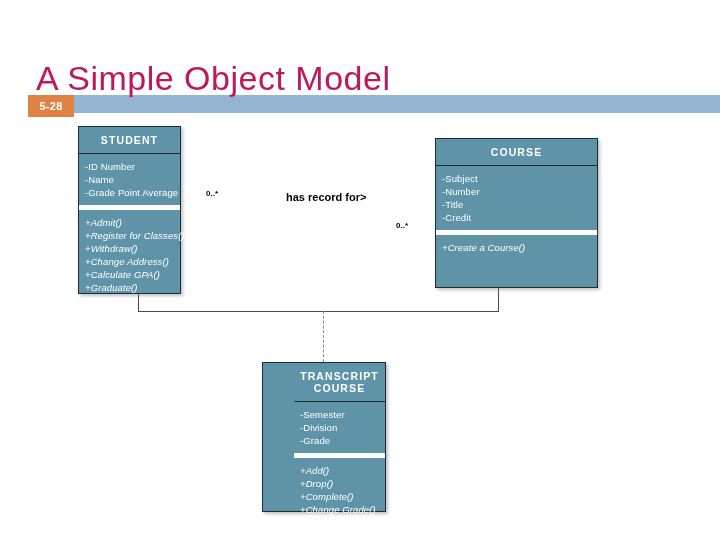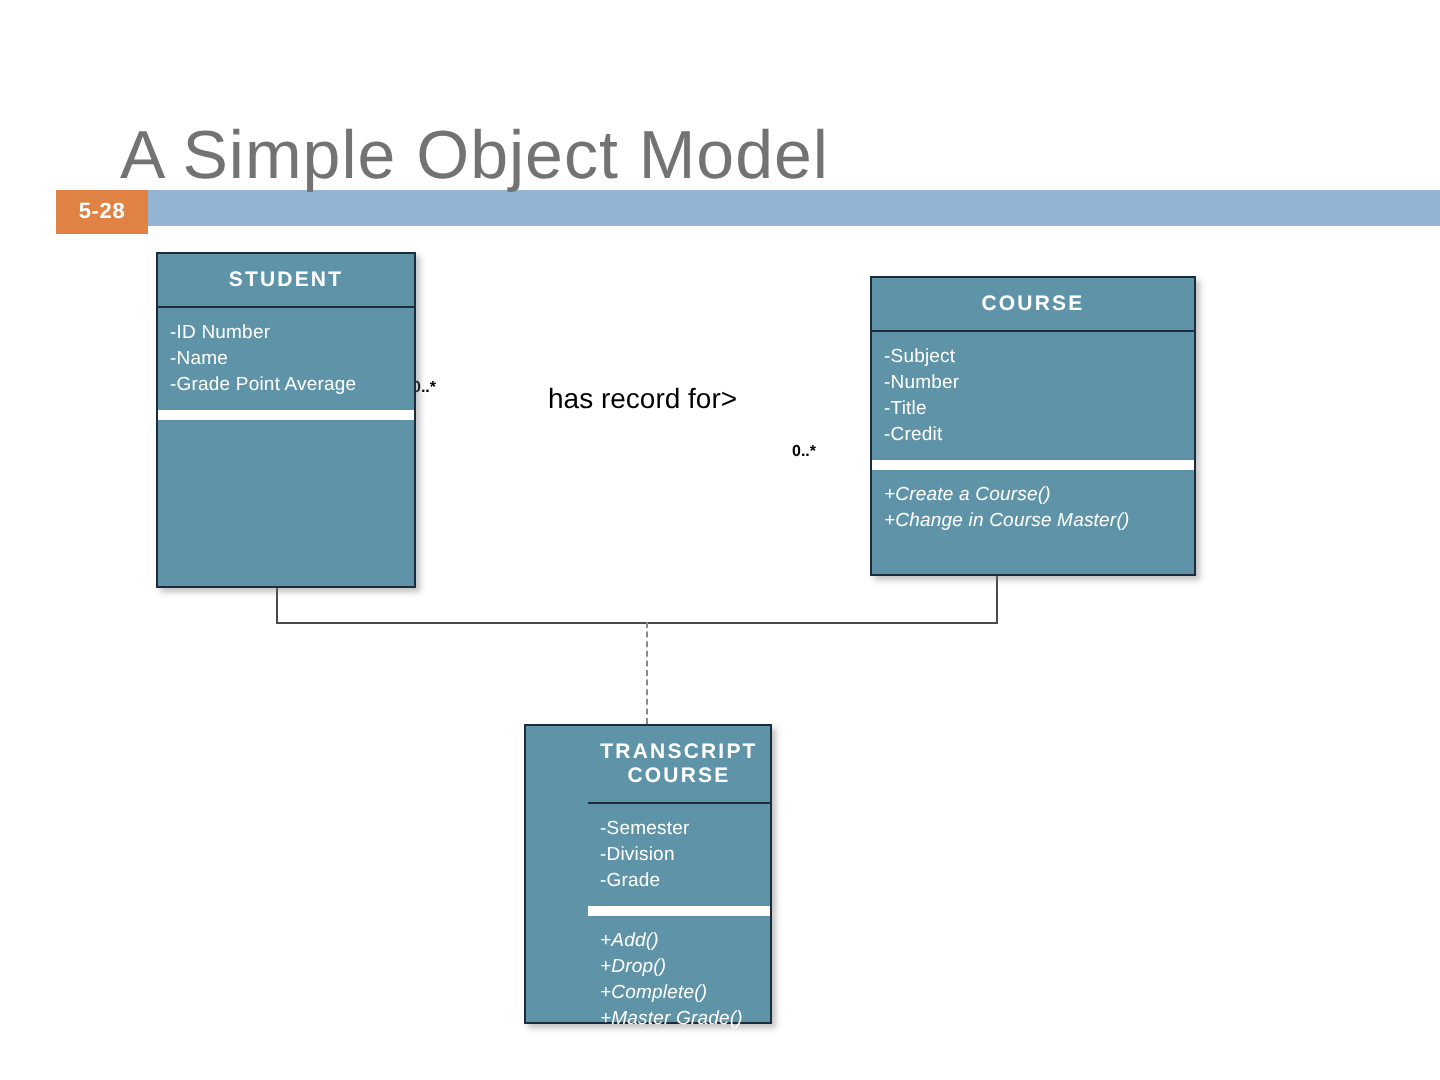--- a/index.html
+++ b/index.html
@@ -11,24 +11,24 @@
     height: 540px;
     background: #ffffff;
     font-family: "Liberation Sans", sans-serif;
     overflow: hidden;
     position: relative;
   }
 
   
   #slide-title {
     position: absolute;
-    left: 60px;
+    left: 36px;
     top: 36px;
     font-size: 34px;
-    color: #737373;
+    color: #be185d;
     letter-spacing: 0.5px;
     white-space: nowrap;
     font-weight: normal;
   }
 
   
   #header-band {
     position: absolute;
     left: 50px;
     top: 95px;
@@ -92,21 +92,21 @@
     font-size: 9.5px;
     line-height: 13px;
     white-space: nowrap;
     letter-spacing: 0.1px;
   }
   .uml-ops .uml-line {
     font-style: italic;
   }
 
   
-  #class-student   { left: 78px;  top: 126px; width: 130px; height: 168px; }
+  #class-student   { left: 78px;  top: 126px; width: 103px; height: 168px; }
   #class-course    { left: 435px; top: 138px; width: 163px; height: 150px; }
   #class-transcript{ left: 262px; top: 362px; width: 124px; height: 150px; padding-left: 31px; }
 
   
   .conn {
     position: absolute;
     background: #4a4a4a;
   }
   .conn-h { height: 1px; }
   .conn-v { width: 1px; }
@@ -127,24 +127,24 @@
   }
 
   
   .assoc-text {
     position: absolute;
     font-size: 9px;
     color: #000000;
     white-space: nowrap;
   }
   #assoc-label {
-    left: 274px;
+    left: 286px;
     top: 191px;
-    font-weight: normal;
-    font-size: 14px;
+    font-weight: bold;
+    font-size: 11px;
   }
   #mult-student {
     left: 206px;
     top: 189px;
     font-weight: bold;
     font-size: 8px;
   }
   #mult-course {
     left: 396px;
     top: 221px;
@@ -170,45 +170,52 @@
   <div class="assoc-text" id="mult-student">0..*</div>
   <div class="assoc-text" id="assoc-label">has record for&gt;</div>
   <div class="assoc-text" id="mult-course">0..*</div>
 
   <div class="uml-class" id="class-student">
     <div class="uml-name">STUDENT</div>
     <div class="uml-compartment uml-attrs">
       <div class="uml-line">-ID Number</div>
       <div class="uml-line">-Name</div>
       <div class="uml-line">-Grade Point Average</div>
+    </div>
+    <div class="uml-compartment uml-ops">
+      <div class="uml-line">+Admit()</div>
+      <div class="uml-line">+Register for Classes()</div>
+      <div class="uml-line">+Withdraw()</div>
+      <div class="uml-line">+Change Address()</div>
+      <div class="uml-line">+Calculate GPA()</div>
+      <div class="uml-line">+Graduate()</div>
     </div>
   </div>
 
   <div class="uml-class" id="class-course">
     <div class="uml-name">COURSE</div>
     <div class="uml-compartment uml-attrs">
       <div class="uml-line">-Subject</div>
       <div class="uml-line">-Number</div>
       <div class="uml-line">-Title</div>
       <div class="uml-line">-Credit</div>
     </div>
     <div class="uml-compartment uml-ops">
       <div class="uml-line">+Create a Course()</div>
-      <div class="uml-line">+Change in Course Master()</div>
     </div>
   </div>
 
   <div class="uml-class" id="class-transcript">
     <div class="uml-name">TRANSCRIPT COURSE</div>
     <div class="uml-compartment uml-attrs">
       <div class="uml-line">-Semester</div>
       <div class="uml-line">-Division</div>
       <div class="uml-line">-Grade</div>
     </div>
     <div class="uml-compartment uml-ops">
       <div class="uml-line">+Add()</div>
       <div class="uml-line">+Drop()</div>
       <div class="uml-line">+Complete()</div>
-      <div class="uml-line">+Master Grade()</div>
+      <div class="uml-line">+Change Grade()</div>
     </div>
   </div>
 
 </div>
 
 </body></html>

